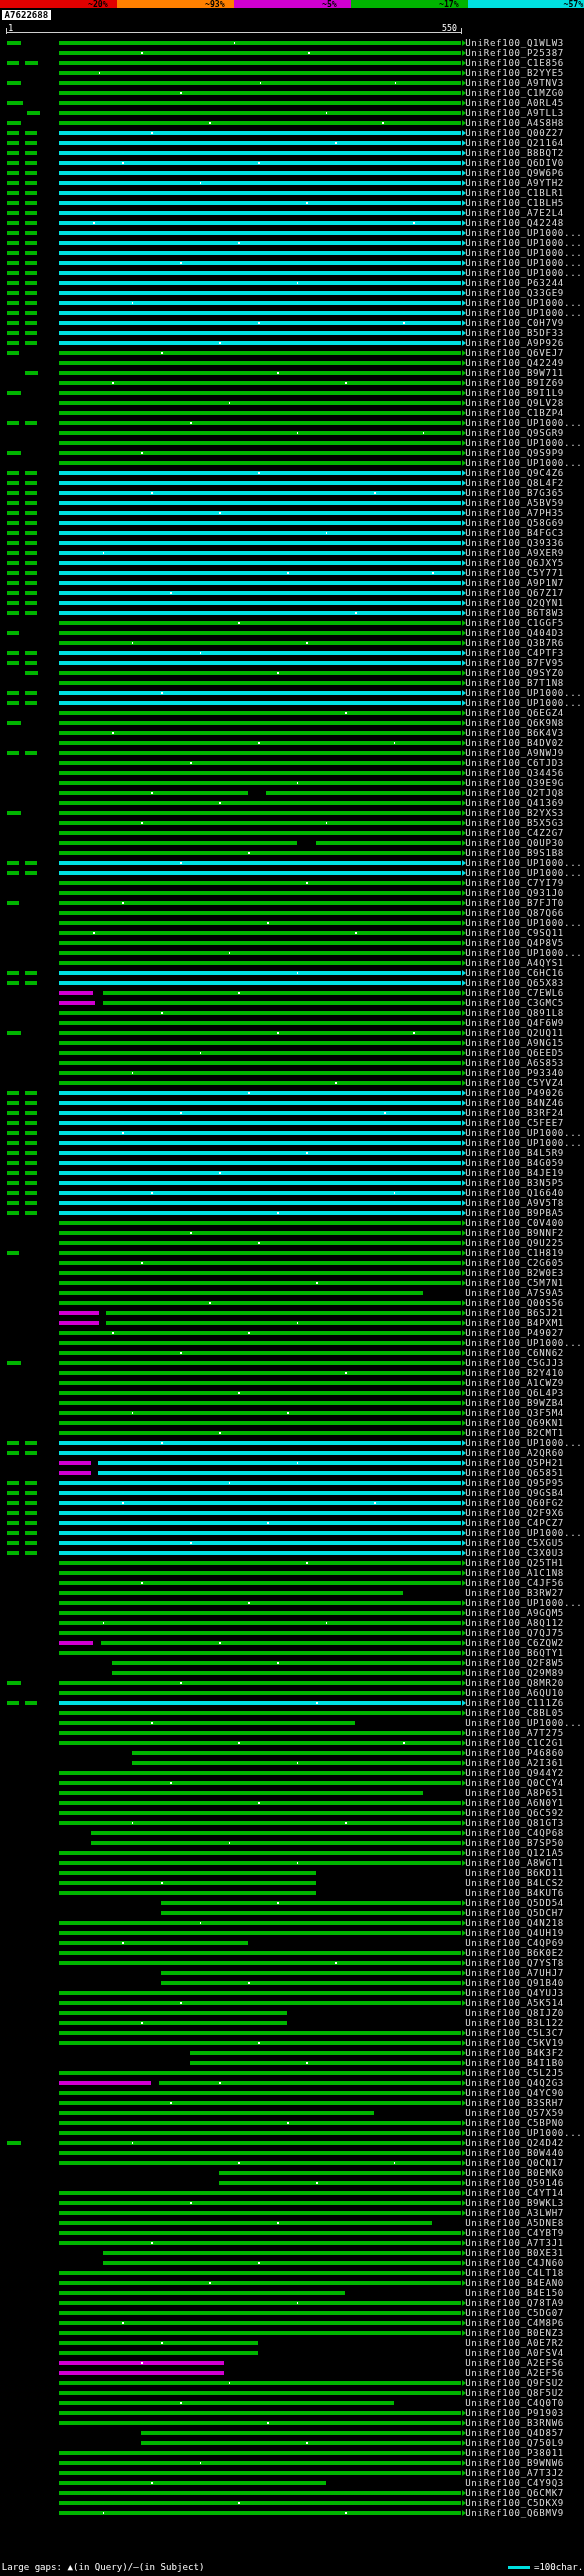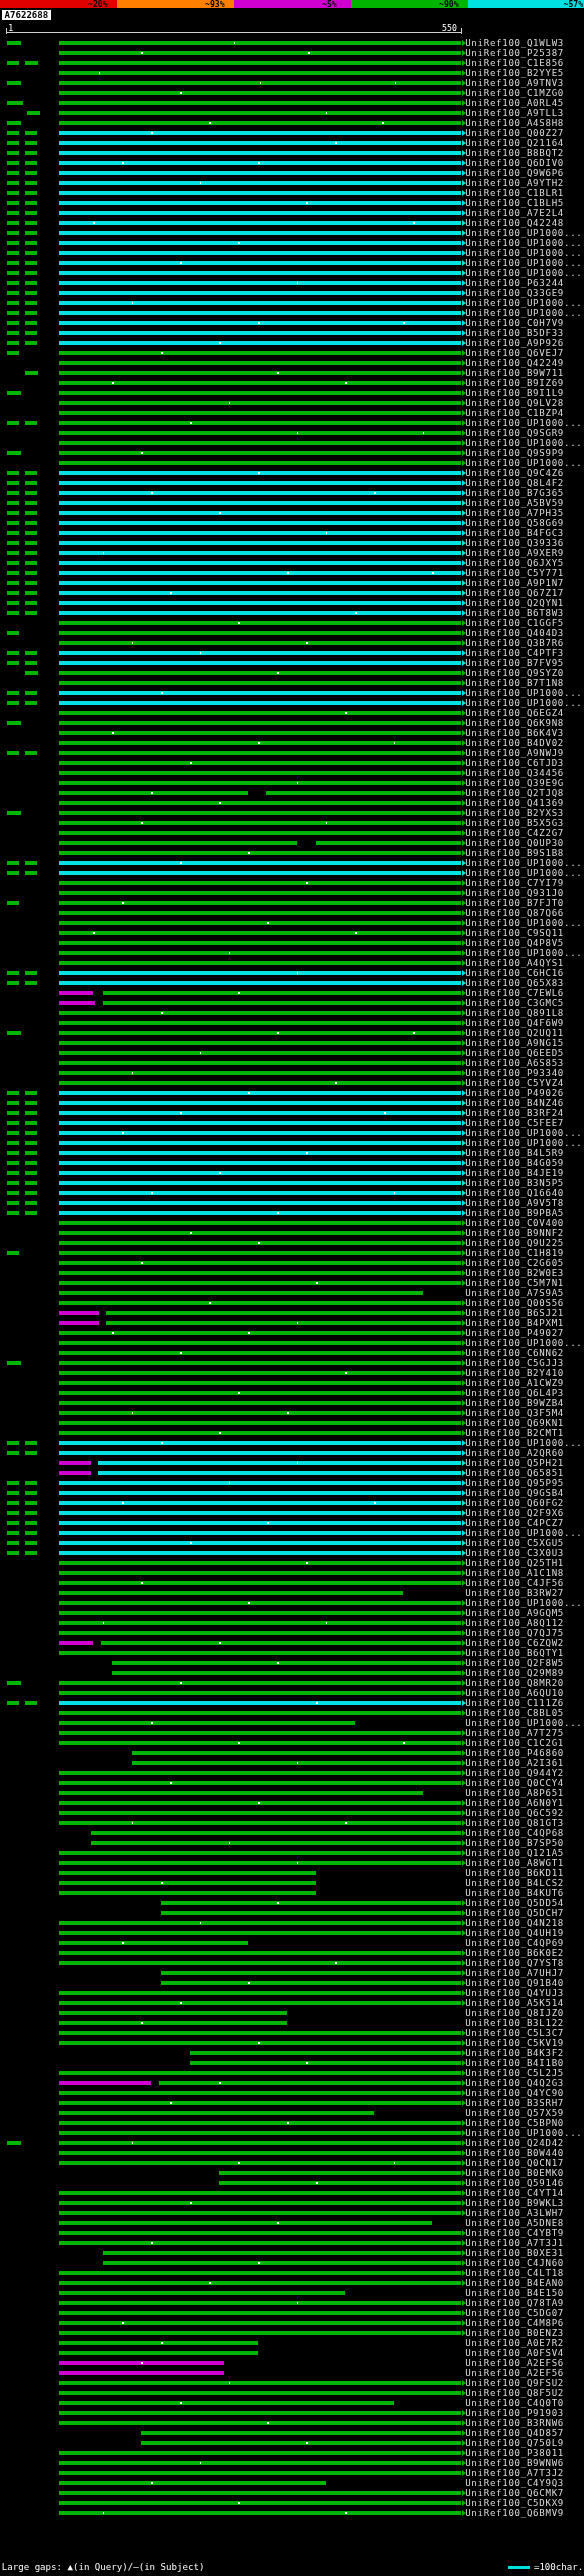--- a/index.html
+++ b/index.html
@@ -44,21 +44,21 @@
 <div class="colorbar" id="colorbar">
     <div class="cseg" style="background: rgb(224, 0, 0);"></div>
     <div class="cseg" style="background: rgb(255, 128, 0);"></div>
     <div class="cseg" style="background: rgb(208, 0, 208);"></div>
     <div class="cseg" style="background: rgb(0, 180, 0);"></div>
     <div class="cseg" style="background: rgb(0, 224, 224);"></div>
   </div>
 <span class="scale-label sl0">~20%</span>
 <span class="scale-label sl1">~93%</span>
 <span class="scale-label sl2">~5%</span>
-<span class="scale-label sl3">~90%</span>
+<span class="scale-label sl3">~17%</span>
 <span class="scale-label sl4">~57%</span>
 
 <div class="query">A7622688</div>
 
 <div class="ruler">
   <div class="ruler-line"></div>
   <div class="ruler-tick rt-start"></div>
   <div class="ruler-tick rt-end"></div>
   <span class="ruler-start">1</span>
   <span class="ruler-end">550</span>

